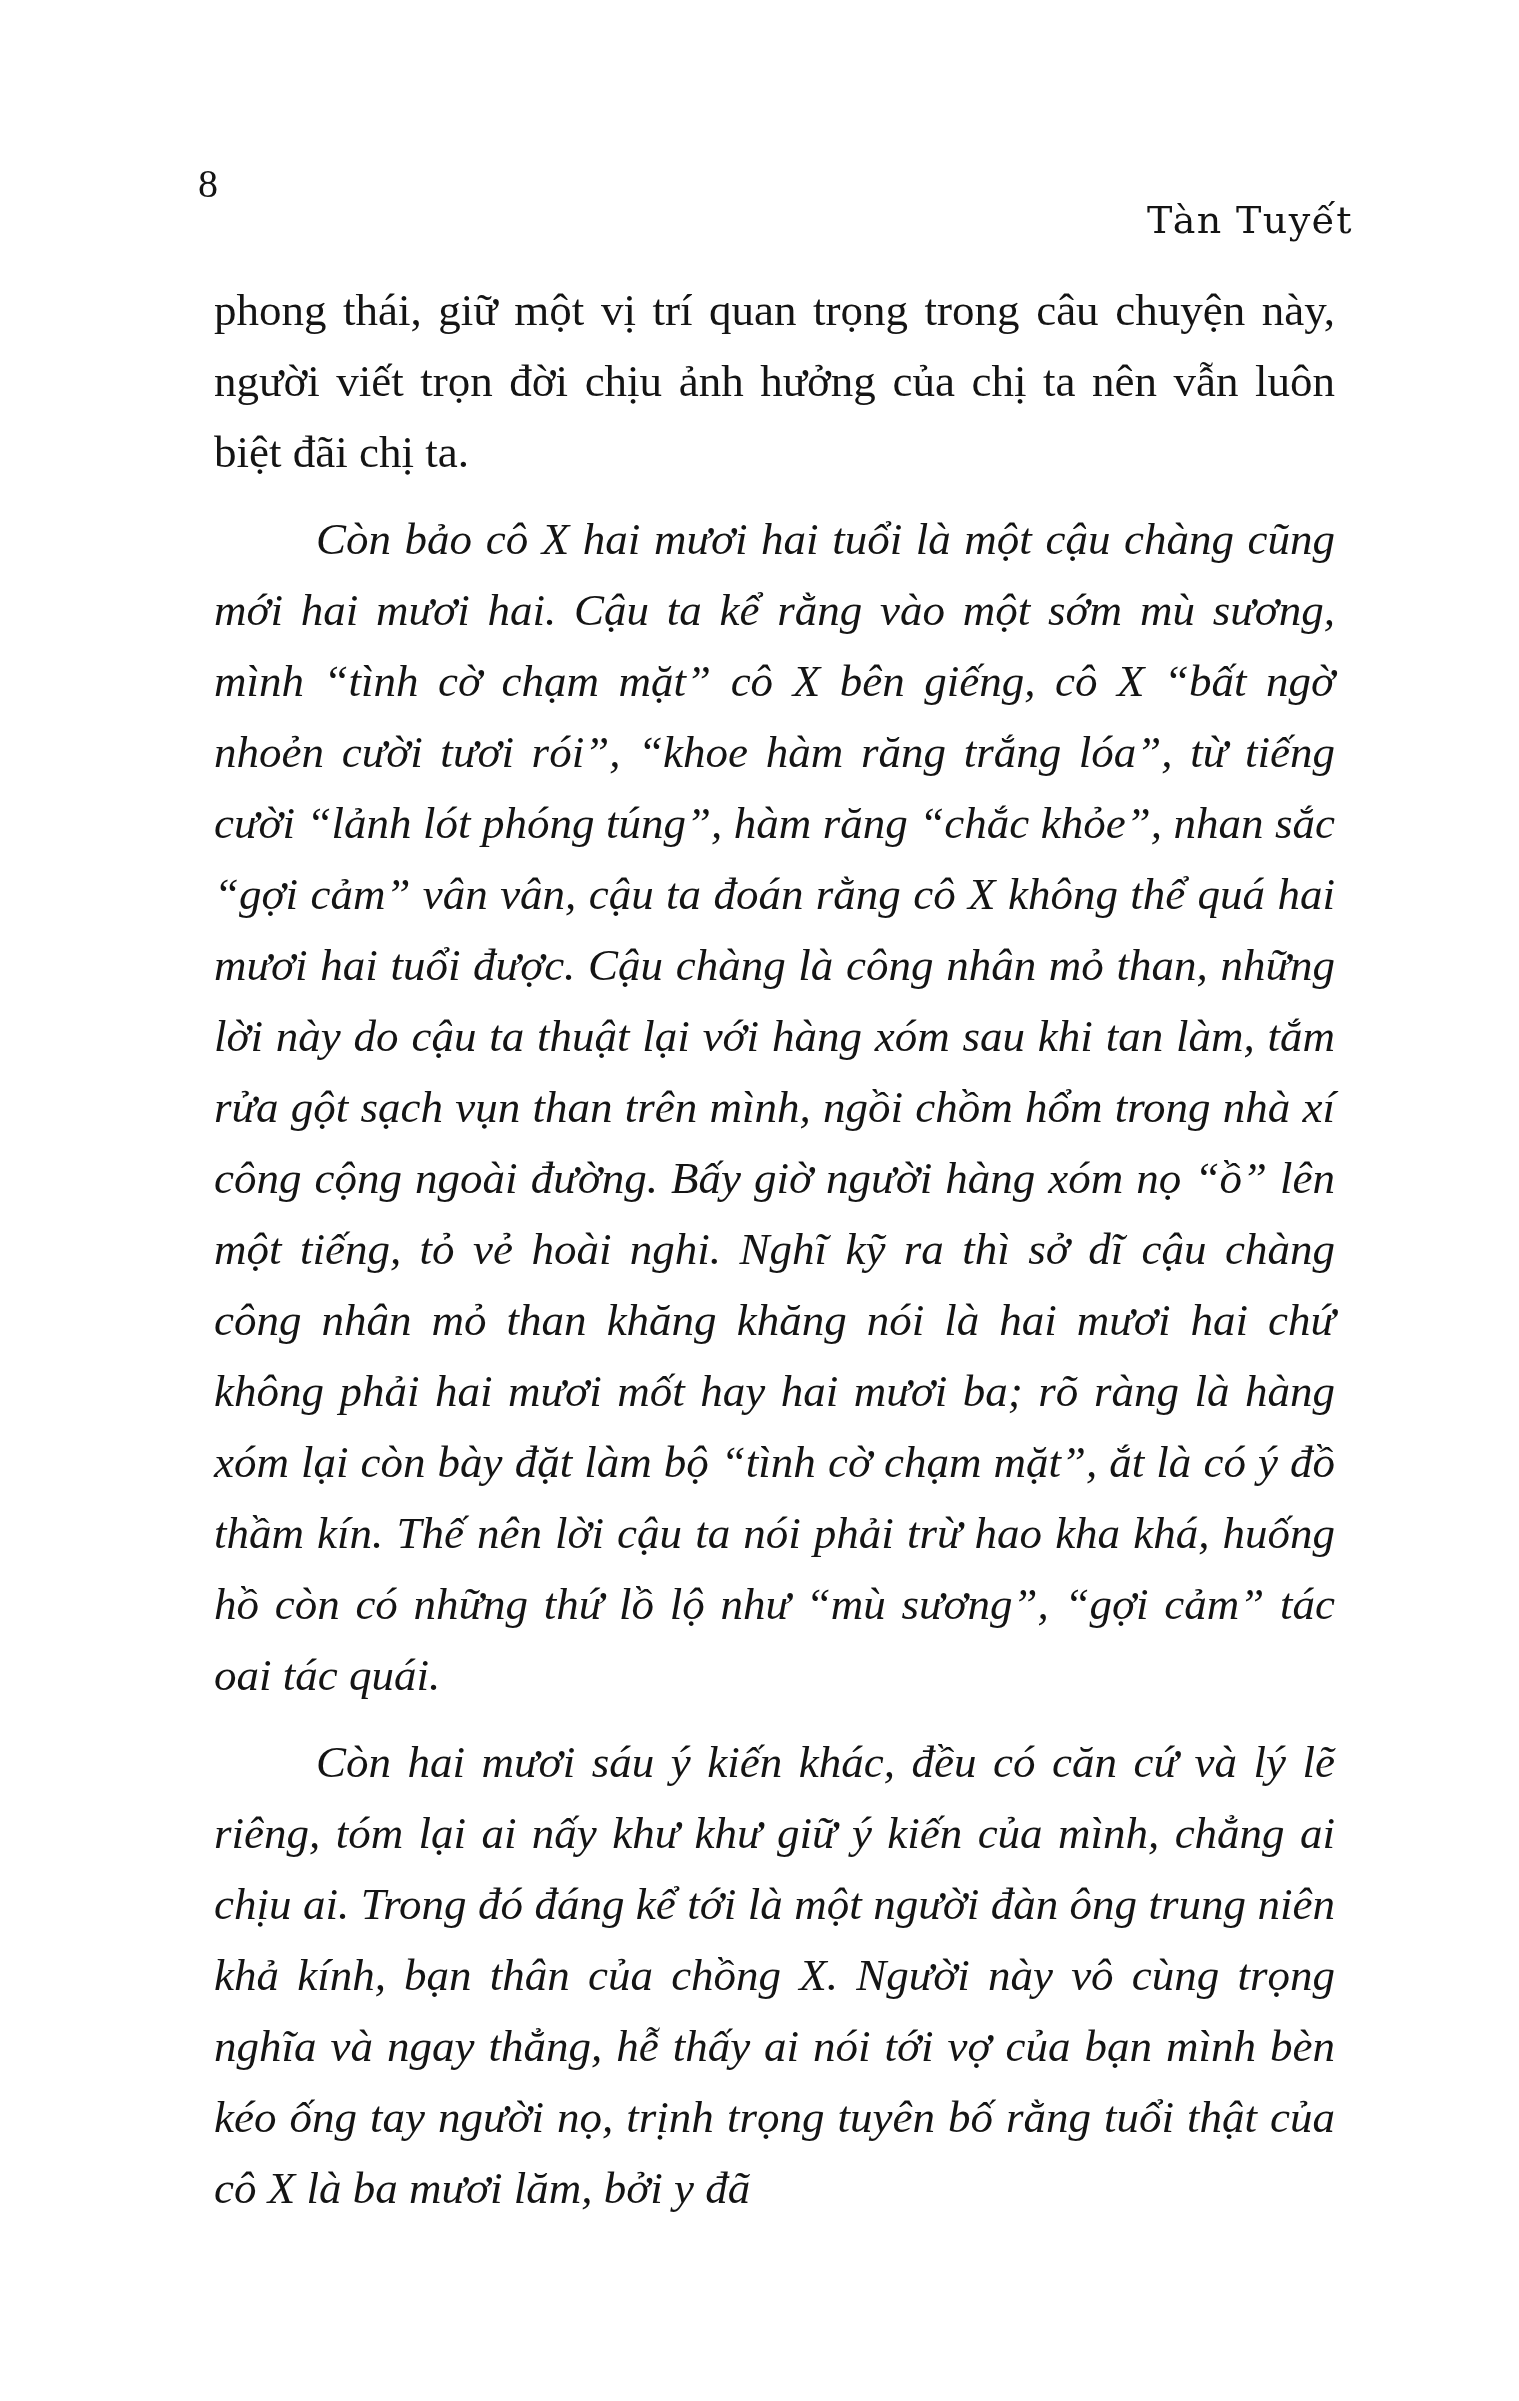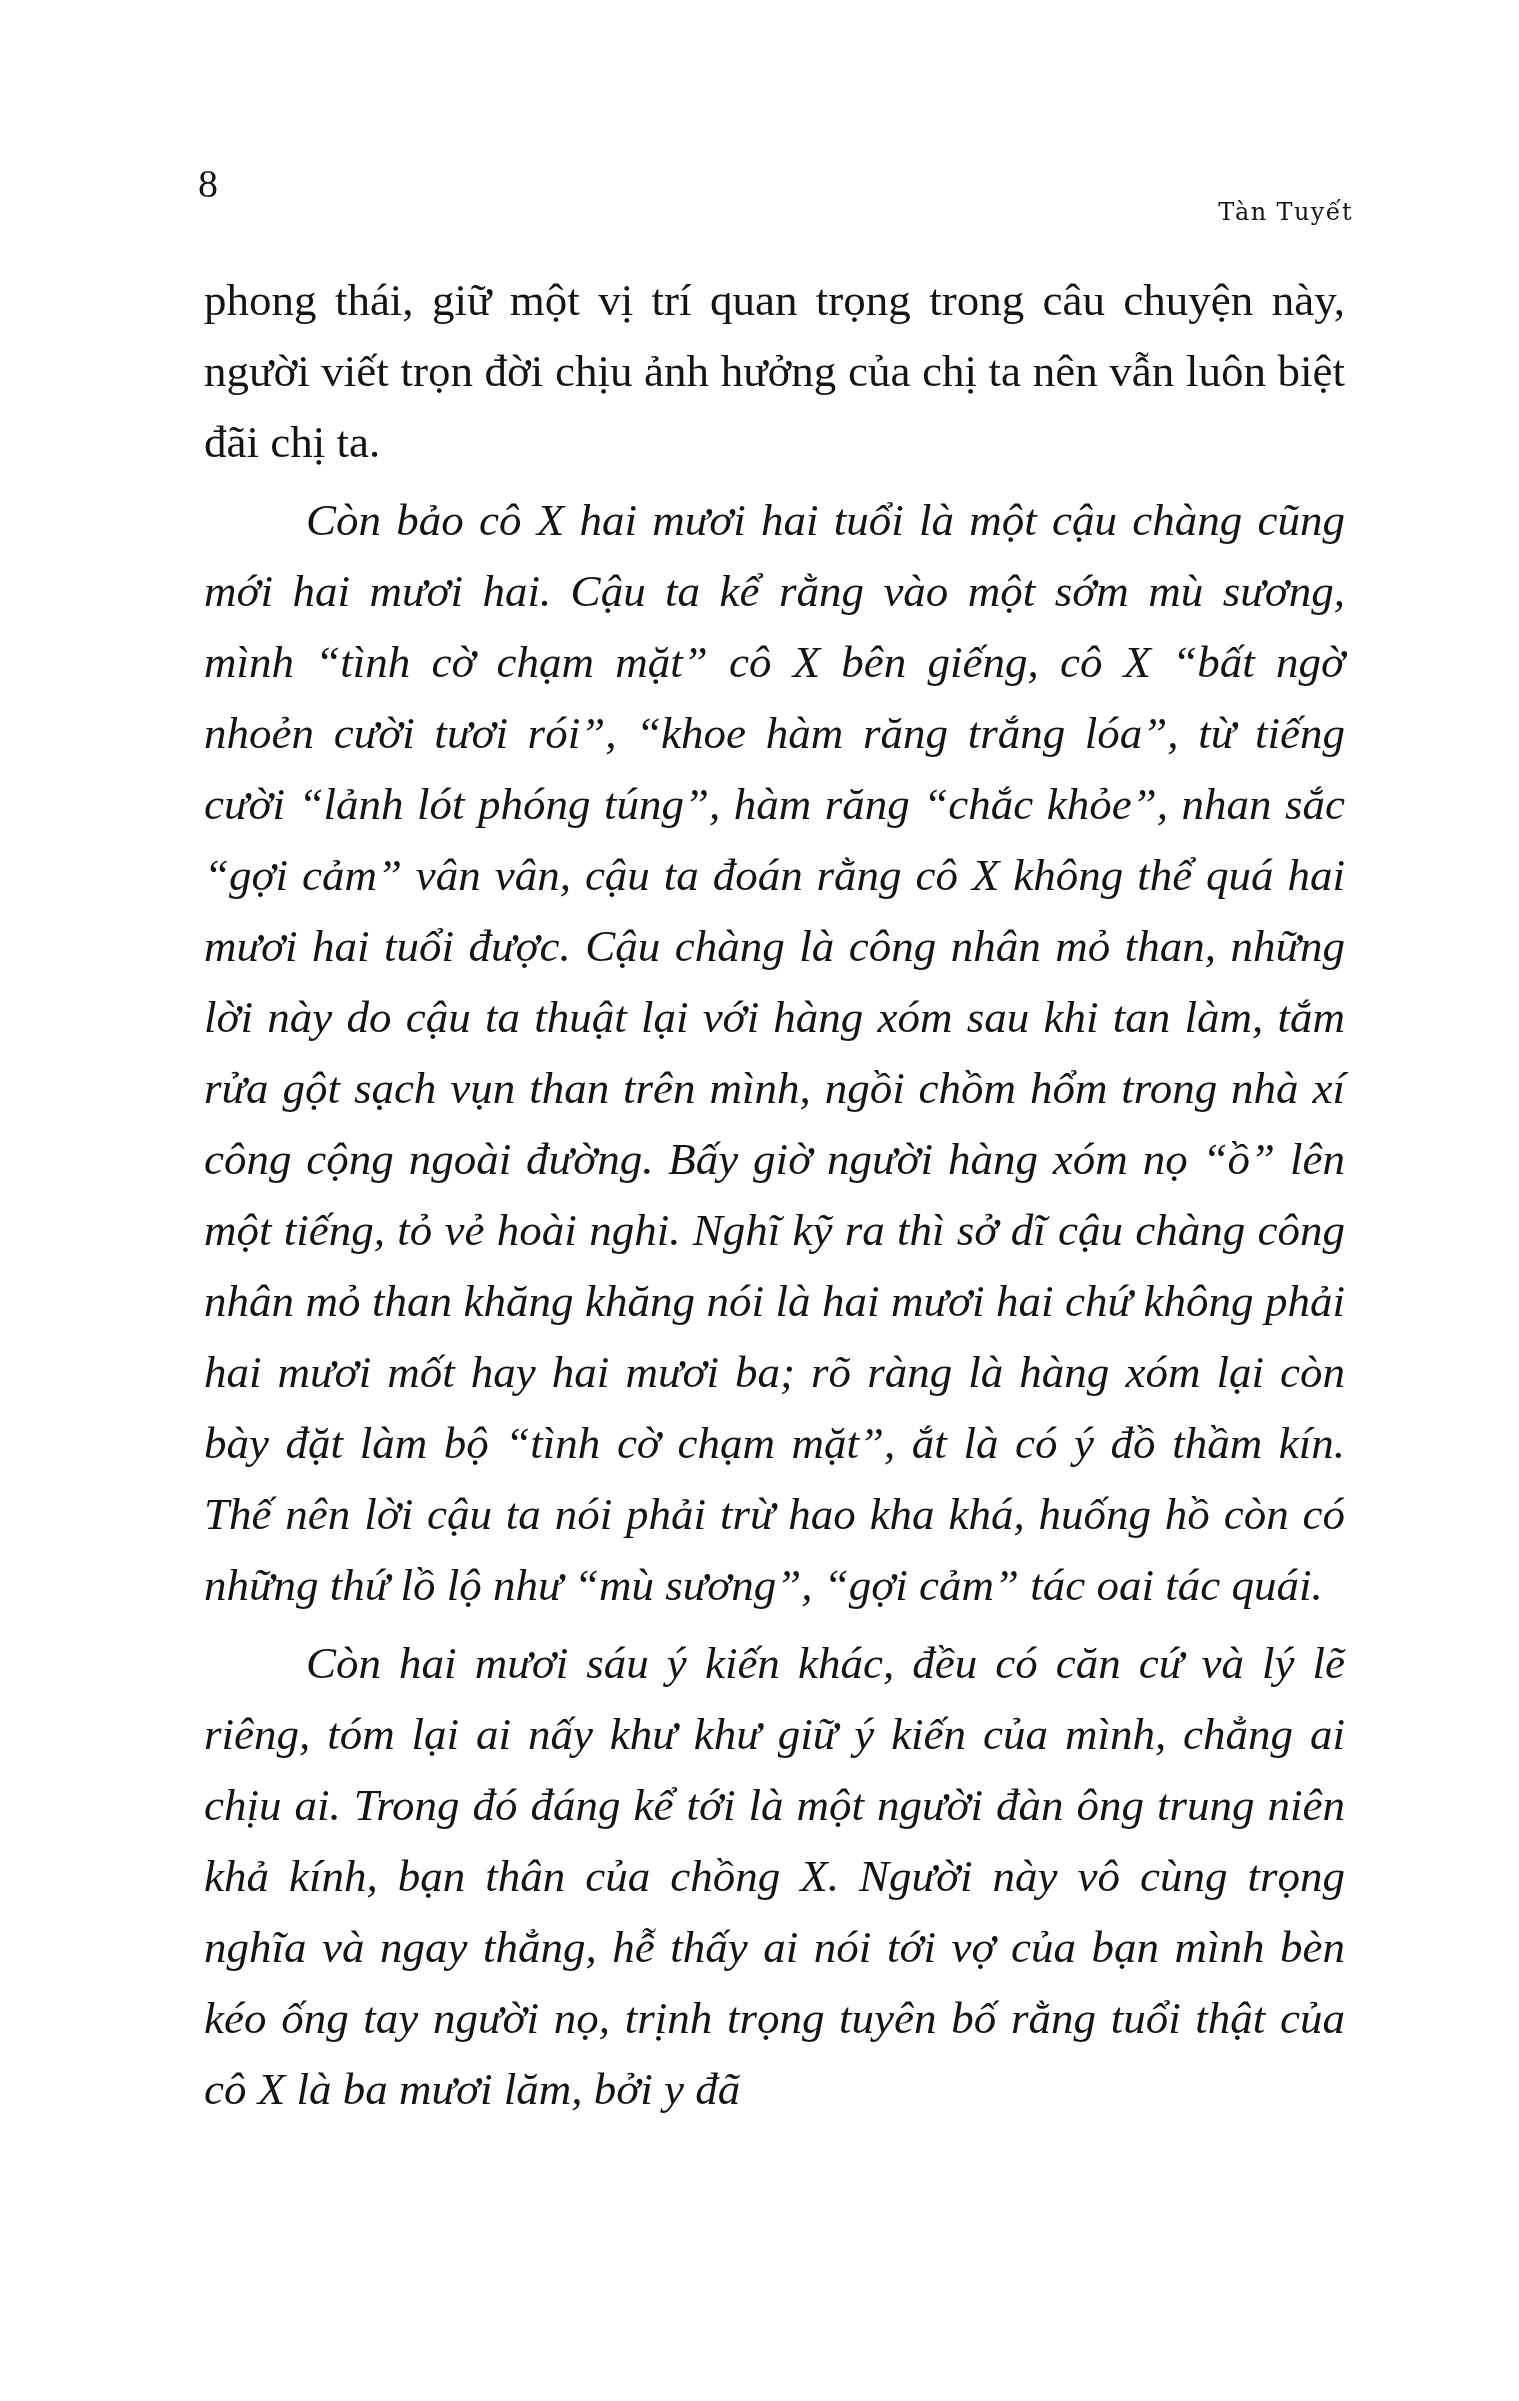--- a/index.html
+++ b/index.html
@@ -1,20 +1,20 @@
 <!DOCTYPE html>
 <html style="font-size:11px"><head>
 <meta charset="utf-8">
 <style>
   html, body { margin:0; padding:0; background:#ffffff; }
   body { width:1520px; height:2401px; position:relative; overflow:hidden; font-family:"Liberation Serif","DejaVu Serif",serif; color:#141414; }
   .page-number { position:absolute; left:198px; top:160px; font-size:40px; }
-  .running-head { position:absolute; right:167px; top:198px; font-size:24px; font-family:"DejaVu Serif",serif; letter-spacing:1.4px; }
+  .running-head { position:absolute; right:167px; top:198px; font-size:38px; font-family:"DejaVu Serif",serif; letter-spacing:1.4px; }
   .body { position:absolute; left:198px; top:259px; width:1153px; font-size:45px; line-height:71px; text-align:justify; }
-  .body p { margin:6px; }
+  .body p { margin:16px; }
   .body p.indent { text-indent:102px; margin-top:6.8px;font-style:italic; }
 </style>
 </head>
 <body>
 
 <div class="page-number">8</div>
 <div class="running-head">Tàn Tuyết</div>
 
 <div class="body">
   <p>phong thái, giữ một vị trí quan trọng trong câu chuyện này, người viết trọn đời chịu ảnh hưởng của chị ta nên vẫn luôn biệt đãi chị ta.</p>

